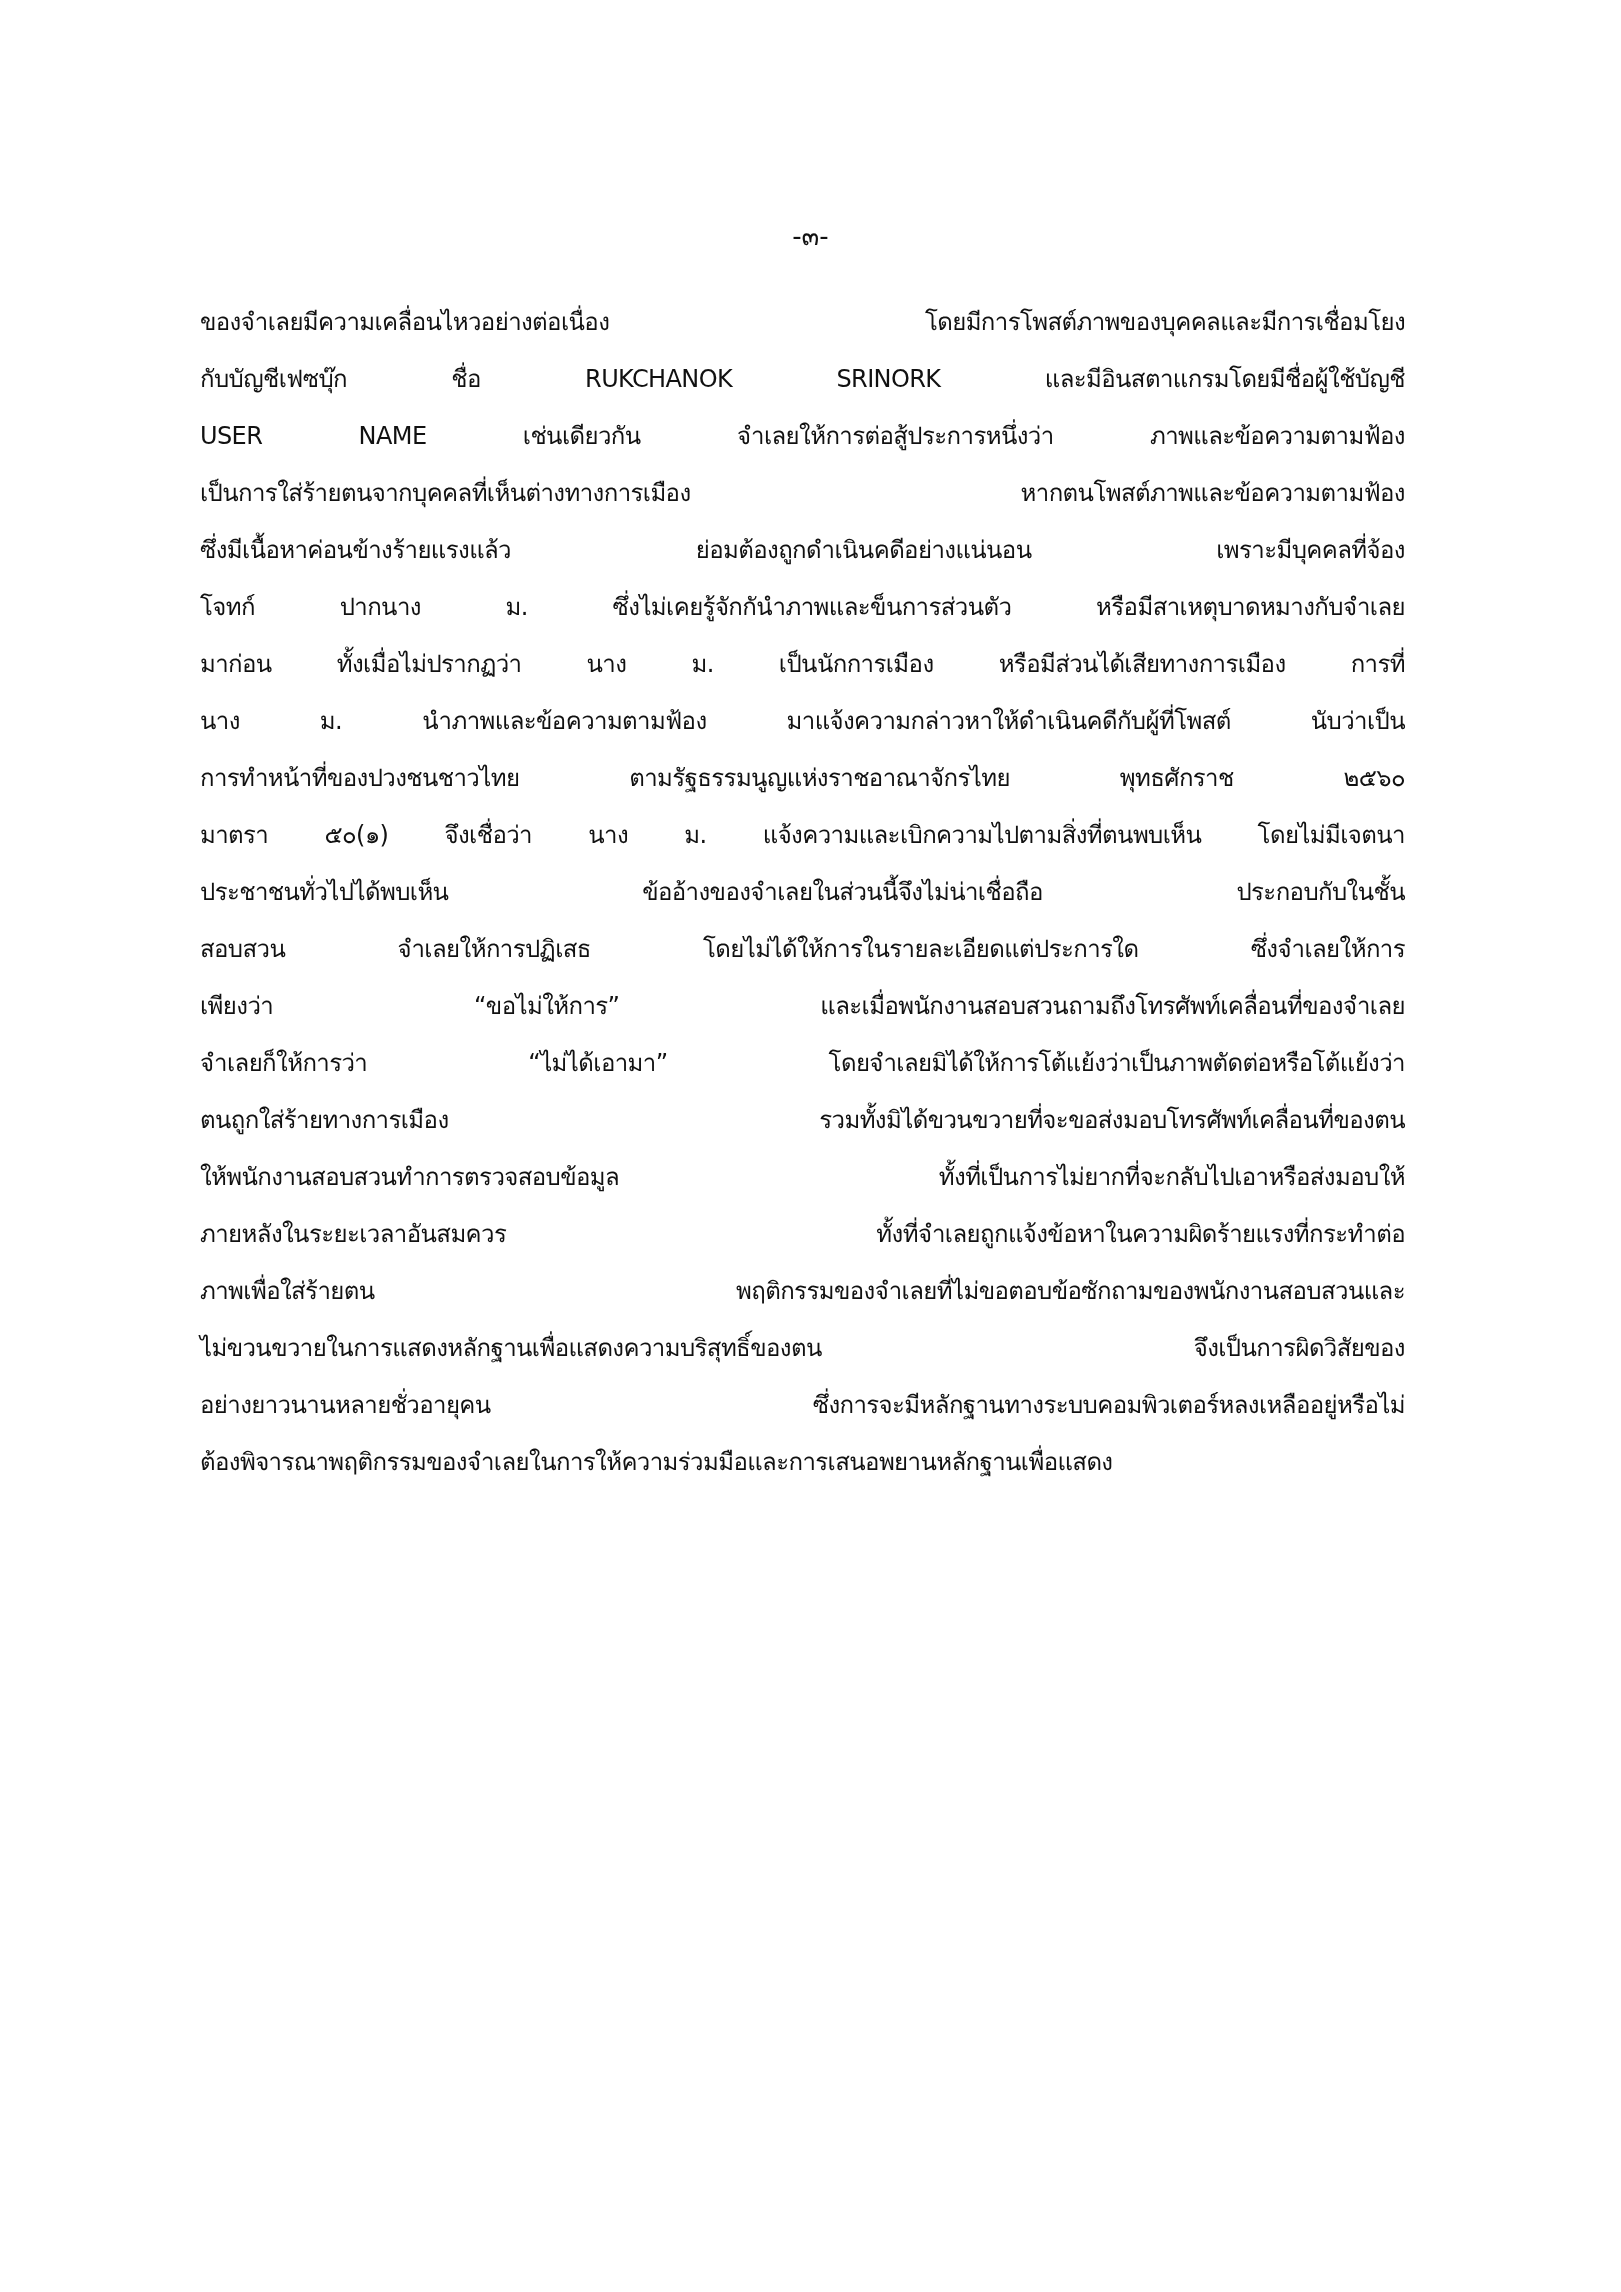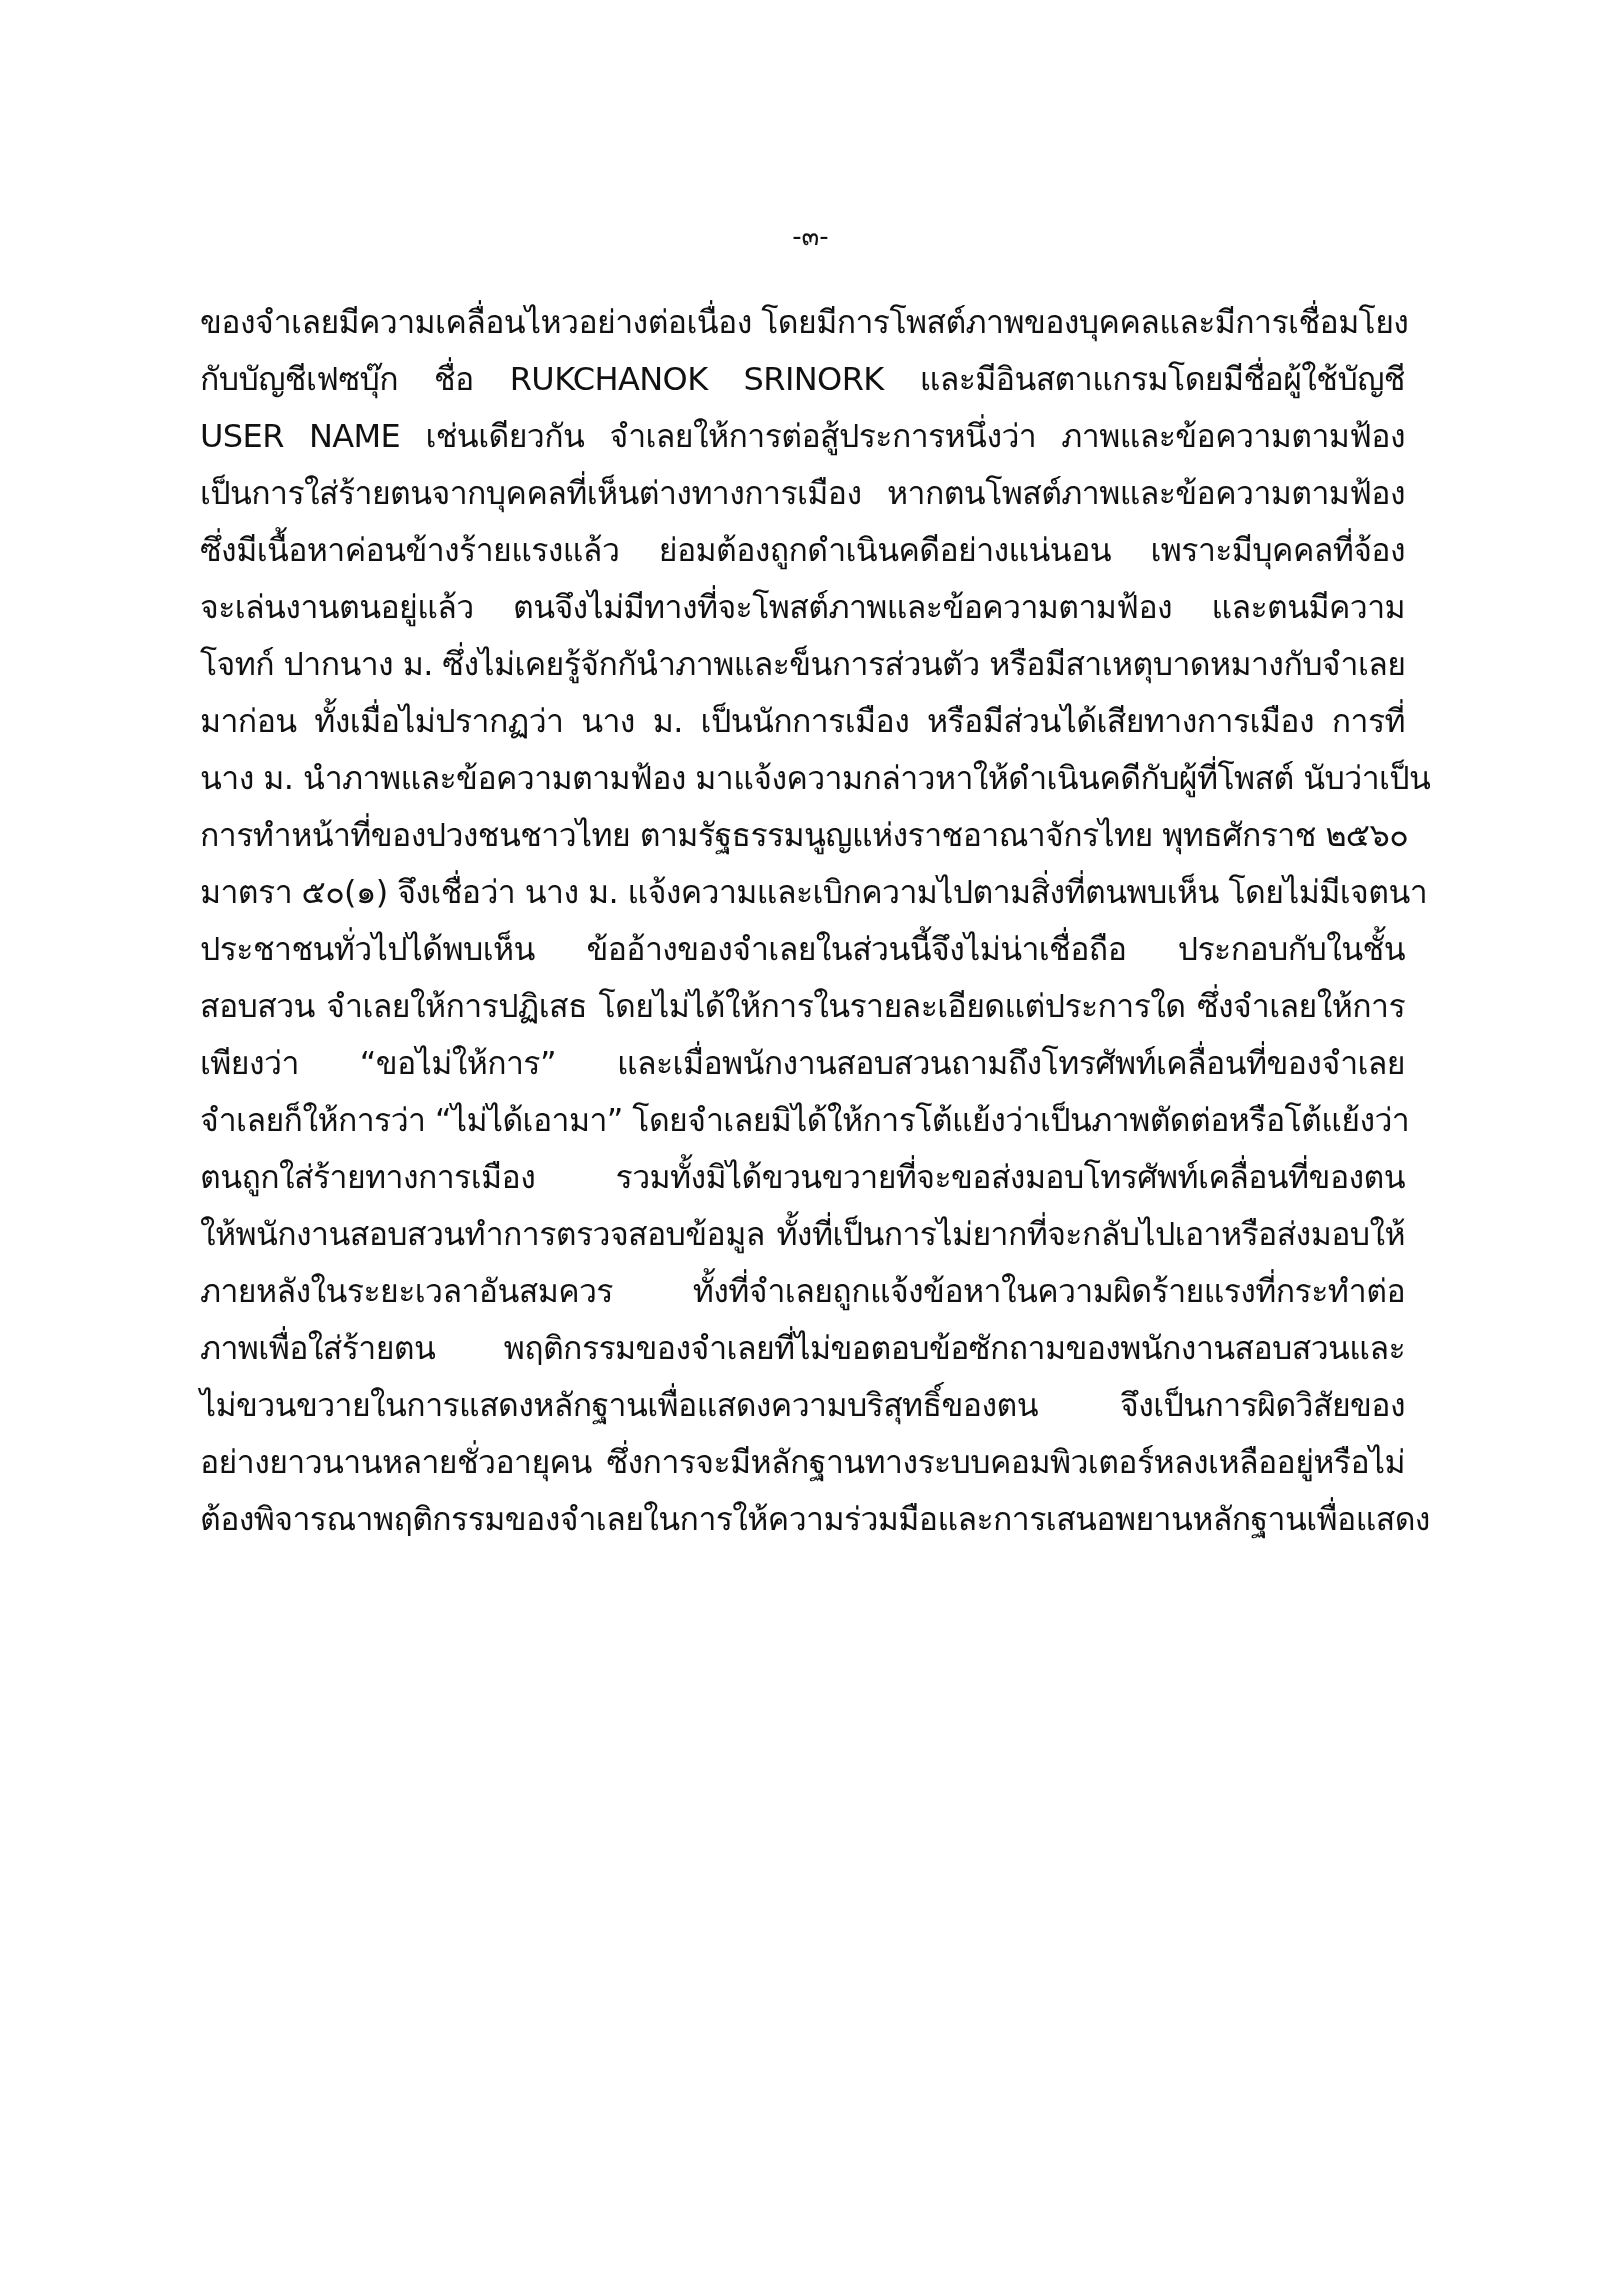--- a/index.html
+++ b/index.html
@@ -27,42 +27,41 @@
     .body-text {
       position: absolute;
       top: 294px;
       left: 200px;
       width: 1205px;
     }
     .line {
       display: block;
       height: 57px;
       line-height: 57px;
-      font-size: 32px;
+      font-size: 24px;
       white-space: nowrap;
       text-align: justify;
       text-align-last: justify;
       letter-spacing: -0.6px;
     }
     .line.last {
       text-align-last: justify;
     }
   </style>
 </head>
 <body>
 
 <div class="page-number">-๓-</div>
 
 <div class="body-text">
   <span class="line">ของจำเลยมีความเคลื่อนไหวอย่างต่อเนื่อง โดยมีการโพสต์ภาพของบุคคลและมีการเชื่อมโยง</span>
   <span class="line">กับบัญชีเฟซบุ๊ก ชื่อ RUKCHANOK SRINORK และมีอินสตาแกรมโดยมีชื่อผู้ใช้บัญชี</span>
   <span class="line">USER NAME เช่นเดียวกัน จำเลยให้การต่อสู้ประการหนึ่งว่า ภาพและข้อความตามฟ้อง</span>
   <span class="line">เป็นการใส่ร้ายตนจากบุคคลที่เห็นต่างทางการเมือง หากตนโพสต์ภาพและข้อความตามฟ้อง</span>
   <span class="line">ซึ่งมีเนื้อหาค่อนข้างร้ายแรงแล้ว ย่อมต้องถูกดำเนินคดีอย่างแน่นอน เพราะมีบุคคลที่จ้อง</span>
-  <span class="line">จะเล่นงานตนอยู่แล้ว ตนจึงไม่มีทางที่จะโพสต์ภาพและข้อความตามฟ้อง และตนมีความ</span>
   <span class="line">โจทก์ ปากนาง ม. ซึ่งไม่เคยรู้จักกันำภาพและข็นการส่วนตัว หรือมีสาเหตุบาดหมางกับจำเลย</span>
   <span class="line">มาก่อน ทั้งเมื่อไม่ปรากฏว่า นาง ม. เป็นนักการเมือง หรือมีส่วนได้เสียทางการเมือง การที่</span>
   <span class="line">นาง ม. นำภาพและข้อความตามฟ้อง มาแจ้งความกล่าวหาให้ดำเนินคดีกับผู้ที่โพสต์ นับว่าเป็น</span>
   <span class="line">การทำหน้าที่ของปวงชนชาวไทย ตามรัฐธรรมนูญแห่งราชอาณาจักรไทย พุทธศักราช ๒๕๖๐</span>
   <span class="line">มาตรา ๕๐(๑) จึงเชื่อว่า นาง ม. แจ้งความและเบิกความไปตามสิ่งที่ตนพบเห็น โดยไม่มีเจตนา</span>
   <span class="line">ประชาชนทั่วไปได้พบเห็น ข้ออ้างของจำเลยในส่วนนี้จึงไม่น่าเชื่อถือ ประกอบกับในชั้น</span>
   <span class="line">สอบสวน จำเลยให้การปฏิเสธ โดยไม่ได้ให้การในรายละเอียดแต่ประการใด ซึ่งจำเลยให้การ</span>
   <span class="line">เพียงว่า “ขอไม่ให้การ” และเมื่อพนักงานสอบสวนถามถึงโทรศัพท์เคลื่อนที่ของจำเลย</span>
   <span class="line">จำเลยก็ให้การว่า “ไม่ได้เอามา” โดยจำเลยมิได้ให้การโต้แย้งว่าเป็นภาพตัดต่อหรือโต้แย้งว่า</span>
   <span class="line">ตนถูกใส่ร้ายทางการเมือง รวมทั้งมิได้ขวนขวายที่จะขอส่งมอบโทรศัพท์เคลื่อนที่ของตน</span>

